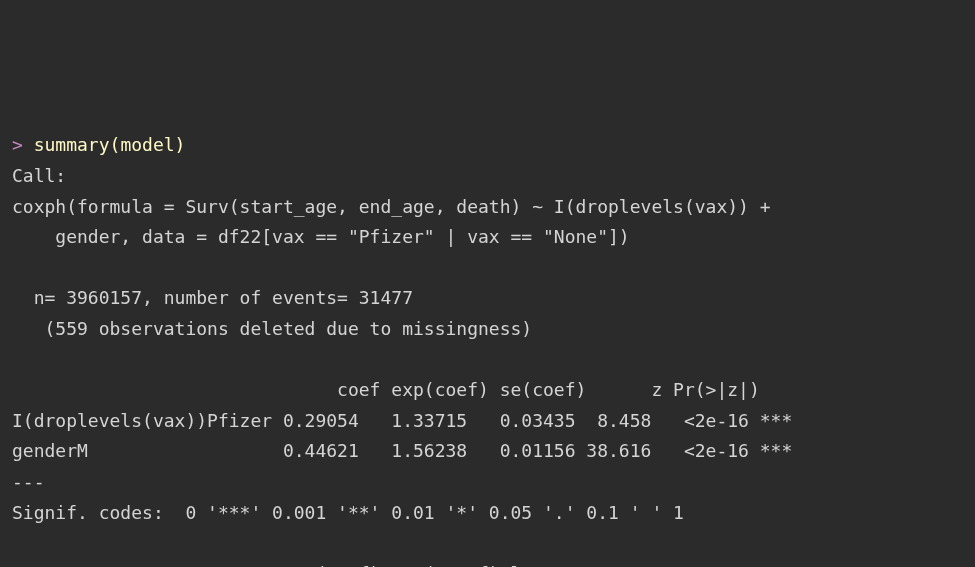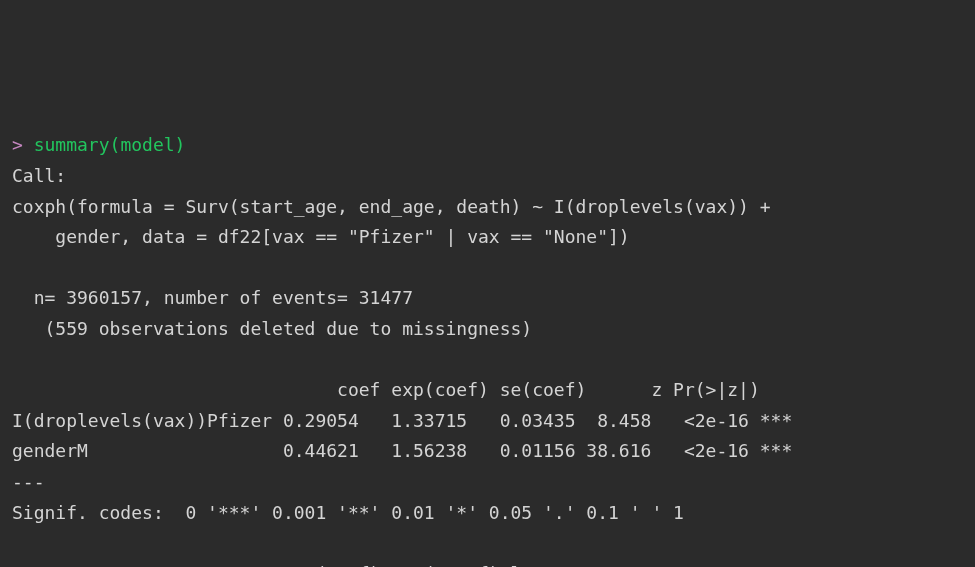--- a/index.html
+++ b/index.html
@@ -9,21 +9,21 @@
       font-family: "Menlo", "Monaco", "Consolas", monospace;
       font-size: 18px;
       line-height: 1.7;
       padding: 8px 12px;
       width: 975px;
       height: 567px;
       overflow: hidden;
       white-space: pre;
     }
     .prompt { color: #c586c0; }
-    .cmd { color: #22c55e; }
+    .cmd { color: #fef9c3; }
     .line { display: block; }
   </style>
 </head>
 <body>
 
 
 
 <span class="line"><span class="prompt">&gt; </span><span class="cmd">summary(model)</span></span><span class="line">Call:</span><span class="line">coxph(formula = Surv(start_age, end_age, death) ~ I(droplevels(vax)) + </span><span class="line">    gender, data = df22[vax == "Pfizer" | vax == "None"])</span><span class="line"> </span><span class="line">  n= 3960157, number of events= 31477</span><span class="line">   (559 observations deleted due to missingness)</span><span class="line"> </span><span class="line">                              coef exp(coef) se(coef)      z Pr(&gt;|z|)    </span><span class="line">I(droplevels(vax))Pfizer 0.29054   1.33715   0.03435  8.458   &lt;2e-16 ***</span><span class="line">genderM                  0.44621   1.56238   0.01156 38.616   &lt;2e-16 ***</span><span class="line">---</span><span class="line">Signif. codes:  0 '***' 0.001 '**' 0.01 '*' 0.05 '.' 0.1 ' ' 1</span><span class="line"> </span><span class="line">                         exp(coef) exp(-coef) lower .95 upper .95</span>
 
 

